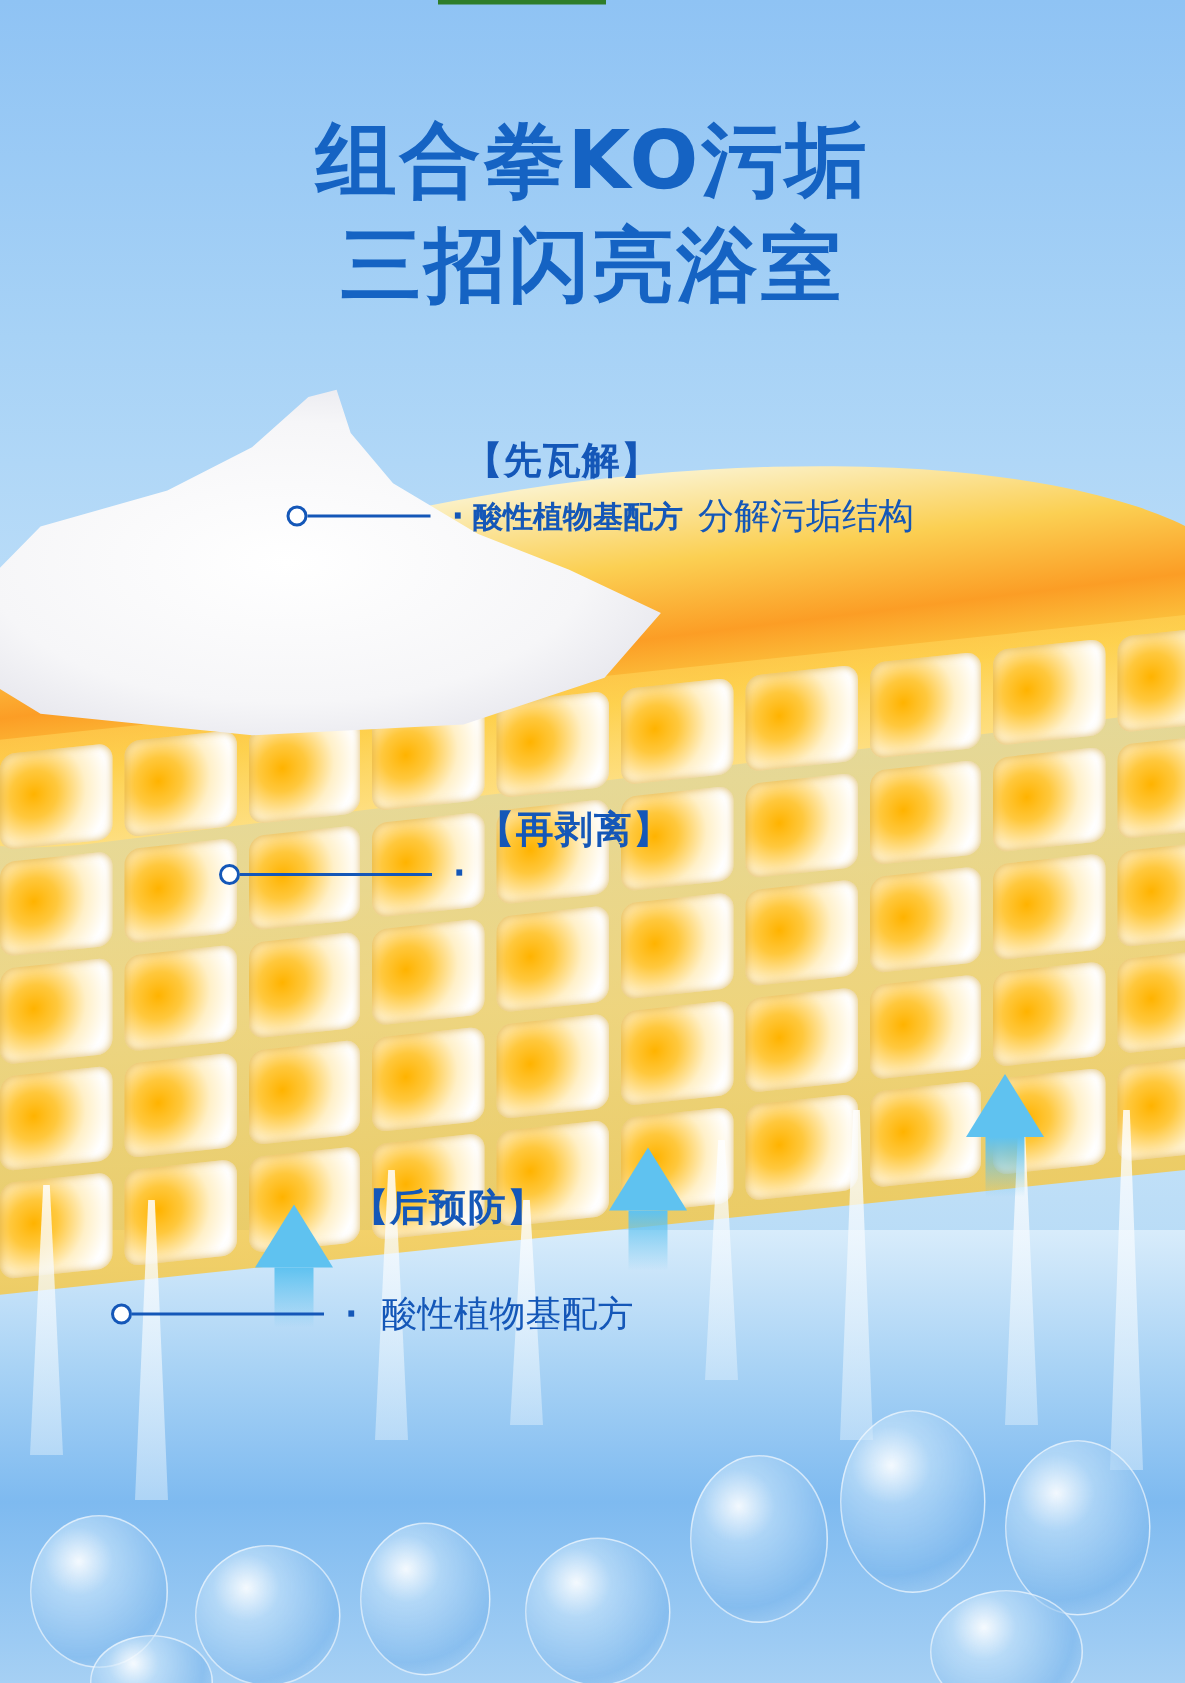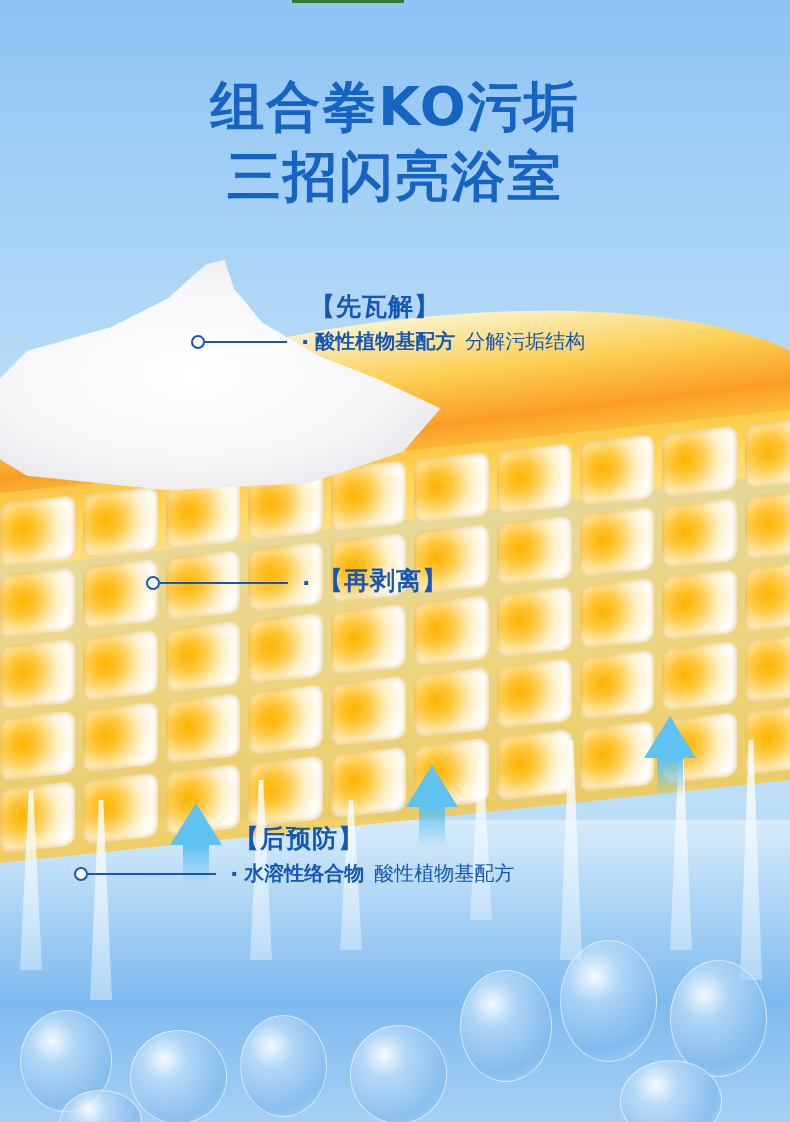--- a/index.html
+++ b/index.html
@@ -55,21 +55,21 @@
   .arrow .shaft { width: 26px; height: 40px; margin: 0 auto; background: linear-gradient(180deg, #5fc2f0 0%, rgba(95,194,240,0) 100%); }
 
   
   .callout { position: absolute; z-index: 5; color: #1457b8; }
   .callout .tag { position: absolute; font-size: 25px; font-weight: bold; white-space: nowrap; letter-spacing: 1px; }
   .callout .row { position: absolute; white-space: nowrap; display: flex; align-items: center; }
   .callout .dot { width: 10px; height: 10px; border-radius: 50%; border: 2px solid #1457b8; background: #ffffff; flex: none; }
   .callout .line { height: 2px; background: #1457b8; flex: none; }
   .callout .bullet { font-size: 22px; font-weight: bold; margin-left: 14px; margin-right: 6px; }
   .callout .bold { font-size: 20px; font-weight: bold; }
-  .callout .desc { font-size: 20px; font-weight: normal; margin-left: 10px; font-family: Liberation Mono, monospace; }
+  .callout .desc { font-size: 24px; font-weight: normal; margin-left: 10px; font-family: Liberation Mono, monospace; }
 </style>
 </head>
 <body>
 
 <div class="canvas">
   <div class="top-strip"></div>
 
   <div class="headline">
     <span class="line">组合拳KO污垢</span>
     <span class="line">三招闪亮浴室</span>
@@ -170,31 +170,30 @@
     <div class="row" style="left:191px;top:328px;">
       <span class="dot"></span>
       <span class="line" style="width:82px;"></span>
       <span class="bullet">·</span>
       <span class="bold">酸性植物基配方</span>
       <span class="desc">分解污垢结构</span>
     </div>
   </div>
 
   <div class="callout" style="left:0;top:0;">
-    <span class="tag" style="left:318px;top:536px;margin-top:28px;">【再剥离】</span>
+    <span class="tag" style="left:318px;top:536px;">【再剥离】</span>
     <div class="row" style="left:146px;top:570px;">
       <span class="dot"></span>
       <span class="line" style="width:128px;"></span>
       <span class="bullet">·</span>
     </div>
   </div>
 
   <div class="callout" style="left:0;top:0;">
-    <span class="tag" style="left:234px;top:822px;text-align:center;">【后预防】</span>
+    <span class="tag" style="left:234px;top:788px;text-align:center;">【后预防】</span>
     <div class="row" style="left:74px;top:860px;">
       <span class="dot"></span>
       <span class="line" style="width:128px;"></span>
       <span class="bullet">·</span>
-      <span class="bold">水溶性络合物</span>
       <span class="desc">酸性植物基配方</span>
     </div>
   </div>
 </div>
 
 </body></html>

